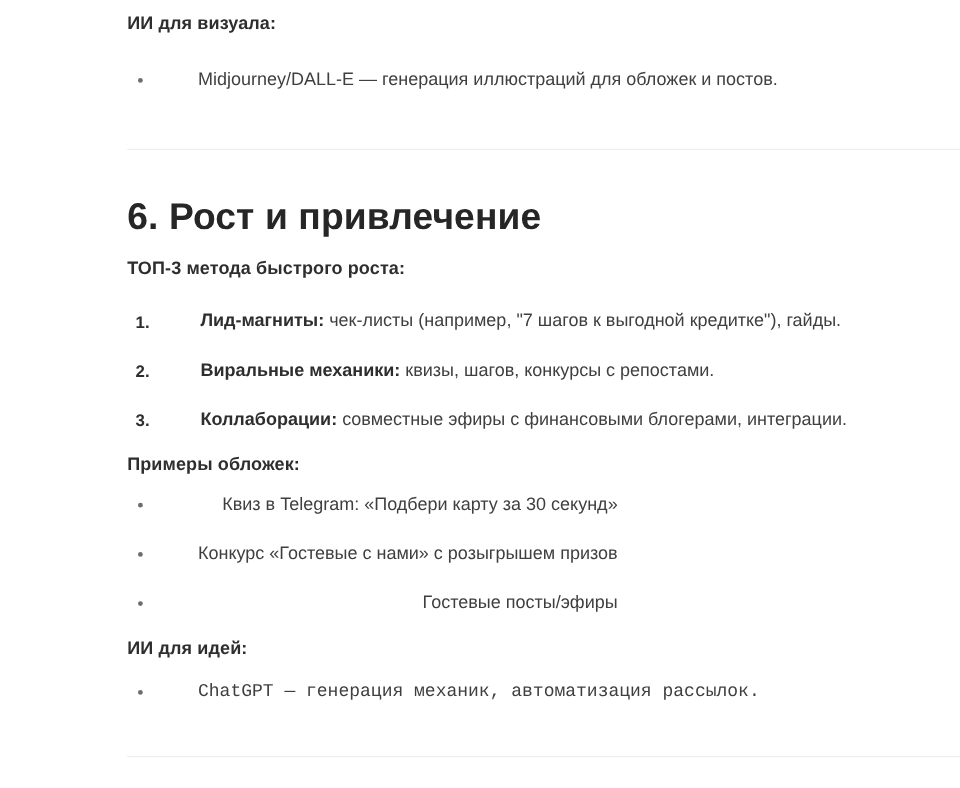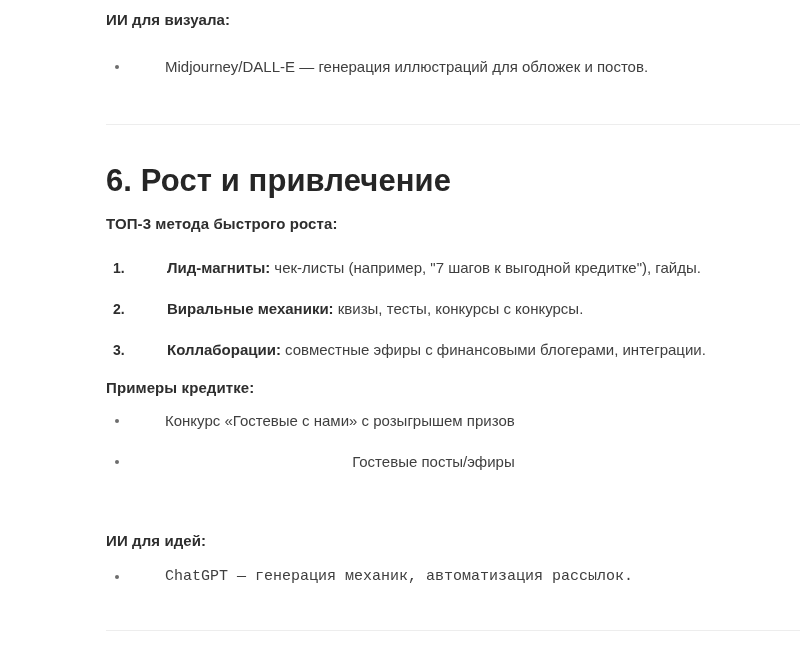--- a/index.html
+++ b/index.html
@@ -146,30 +146,33 @@
 
     <h2 class="section-title pos p-section-title">6. Рост и привлечение</h2>
 
     <div class="lead pos p-top3-lead">ТОП-3 метода быстрого роста:</div>
 
     <ol class="numbers pos p-top3-list gap-30">
       <li>
         <span class="strong">Лид-магниты:</span><span> чек-листы (например, "7 шагов к выгодной кредитке"), гайды.</span>
       </li>
       <li>
-        <span class="strong">Виральные механики:</span><span> квизы, тесты, конкурсы с конкурсы.</span>
+        <span class="strong">Виральные механики:</span><span> квизы, шагов, конкурсы с репостами.</span>
       </li>
       <li>
         <span class="strong">Коллаборации:</span><span> совместные эфиры с финансовыми блогерами, интеграции.</span>
       </li>
     </ol>
 
-    <div class="lead pos p-examples-lead">Примеры кредитке:</div>
+    <div class="lead pos p-examples-lead">Примеры обложек:</div>
 
     <ul class="bullets pos p-examples-list gap-30">
+      <li>
+        <span class="strong"></span><span>Квиз в Telegram: «Подбери карту за 30 секунд»</span>
+      </li>
       <li>
         <span class="strong"></span><span>Конкурс «Гостевые с нами» с розыгрышем призов</span>
       </li>
       <li>
         <span class="strong"></span><span>Гостевые посты/эфиры</span>
       </li>
     </ul>
 
     <div class="lead pos p-ai-ideas-lead">ИИ для идей:</div>
 

